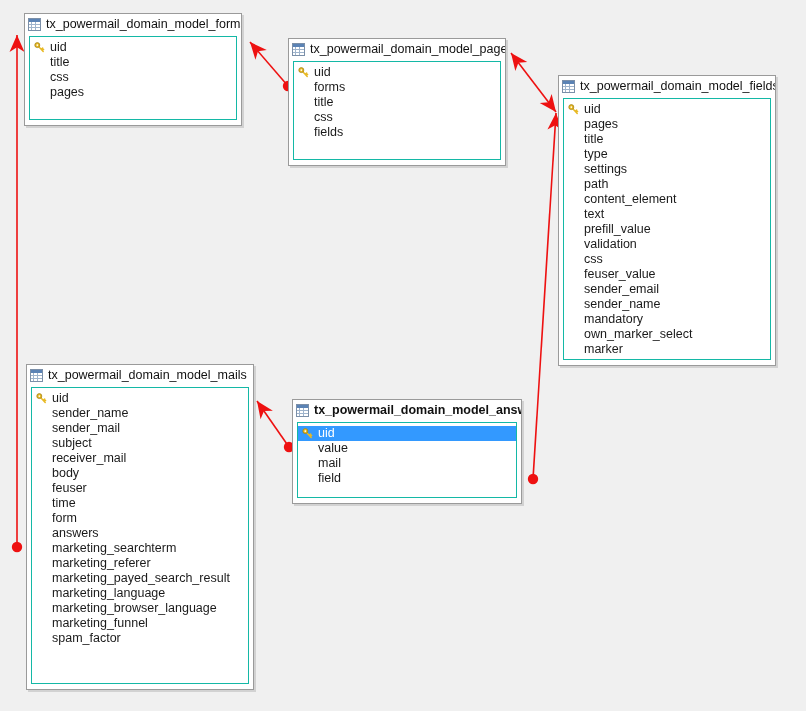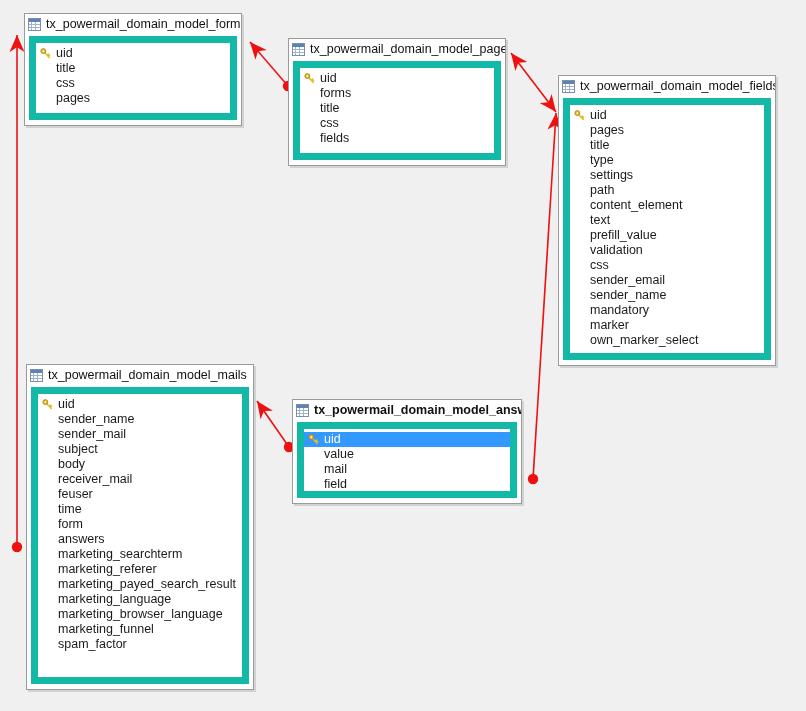--- a/index.html
+++ b/index.html
@@ -55,21 +55,21 @@
     background:
       linear-gradient(to right, transparent 2px, #9fb4cc 2px, #9fb4cc 3px, transparent 3px),
       linear-gradient(to right, transparent 6px, #9fb4cc 6px, #9fb4cc 7px, transparent 7px),
       linear-gradient(to bottom, transparent 2px, #9fb4cc 2px, #9fb4cc 3px, transparent 3px),
       linear-gradient(to bottom, transparent 5px, #9fb4cc 5px, #9fb4cc 6px, transparent 6px);
   }
 
   .cols-box{
     position:absolute;
     left:4px;right:4px;top:22px;bottom:5px;
-    border:7px solid #14b8a6;
+    border:1px solid #14b8a6;
     background:#ffffff;
     box-sizing:border-box;
     padding:3px 0 0 0;
     overflow:hidden;
   }
   .col-row{
     height:15px;
     display:flex;
     align-items:center;
     padding-left:3px;
@@ -251,37 +251,41 @@
         <div class="col-row">
           <span class="key-slot"></span>
           <span class="col-name">validation</span>
         </div>
         <div class="col-row">
           <span class="key-slot"></span>
           <span class="col-name">css</span>
         </div>
         <div class="col-row">
           <span class="key-slot"></span>
+          <span class="col-name">feuser_value</span>
+        </div>
+        <div class="col-row">
+          <span class="key-slot"></span>
           <span class="col-name">sender_email</span>
         </div>
         <div class="col-row">
           <span class="key-slot"></span>
           <span class="col-name">sender_name</span>
         </div>
         <div class="col-row">
           <span class="key-slot"></span>
           <span class="col-name">mandatory</span>
         </div>
         <div class="col-row">
           <span class="key-slot"></span>
+          <span class="col-name">own_marker_select</span>
+        </div>
+        <div class="col-row">
+          <span class="key-slot"></span>
           <span class="col-name">marker</span>
-        </div>
-        <div class="col-row">
-          <span class="key-slot"></span>
-          <span class="col-name">own_marker_select</span>
         </div>
       </div>
     </div>
     <div class="table-node" style="left: 26px; top: 364px; width: 228px; height: 326px;">
       <div class="title-bar">
         <span class="grid-icon"></span>
         <span class="title-text">tx_powermail_domain_model_mails</span>
       </div>
       <div class="cols-box">
         <div class="col-row">
@@ -303,25 +307,25 @@
         <div class="col-row">
           <span class="key-slot"></span>
           <span class="col-name">sender_mail</span>
         </div>
         <div class="col-row">
           <span class="key-slot"></span>
           <span class="col-name">subject</span>
         </div>
         <div class="col-row">
           <span class="key-slot"></span>
+          <span class="col-name">receiver_mail</span>
+        </div>
+        <div class="col-row">
+          <span class="key-slot"></span>
           <span class="col-name">body</span>
-        </div>
-        <div class="col-row">
-          <span class="key-slot"></span>
-          <span class="col-name">receiver_mail</span>
         </div>
         <div class="col-row">
           <span class="key-slot"></span>
           <span class="col-name">feuser</span>
         </div>
         <div class="col-row">
           <span class="key-slot"></span>
           <span class="col-name">time</span>
         </div>
         <div class="col-row">

